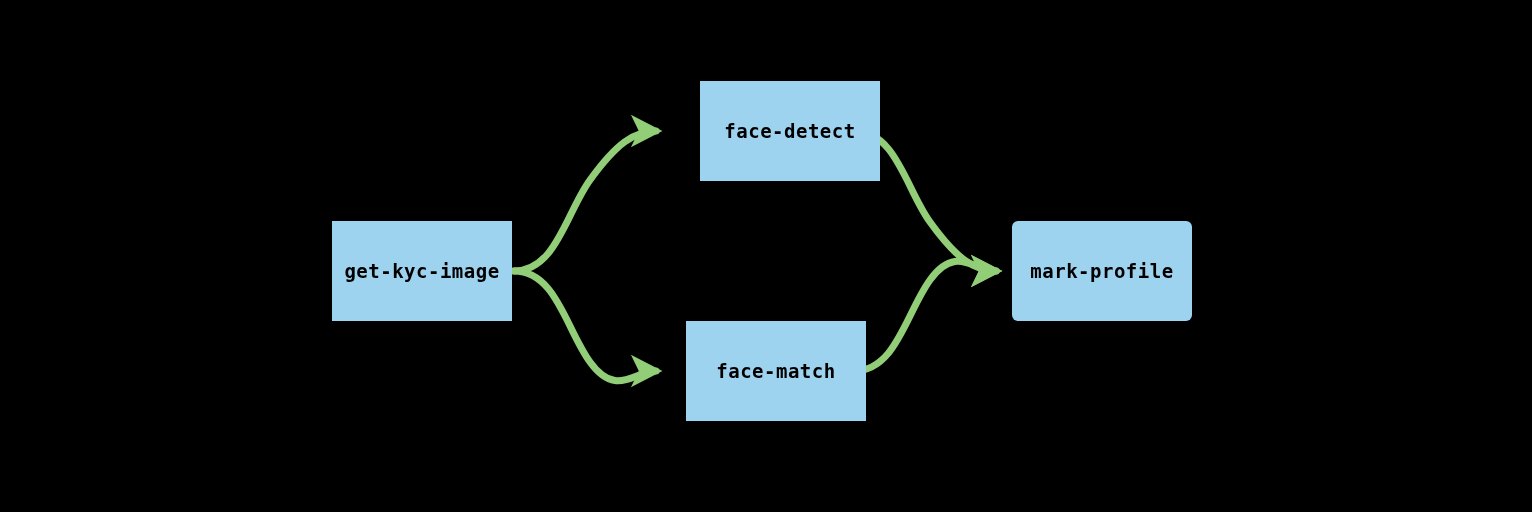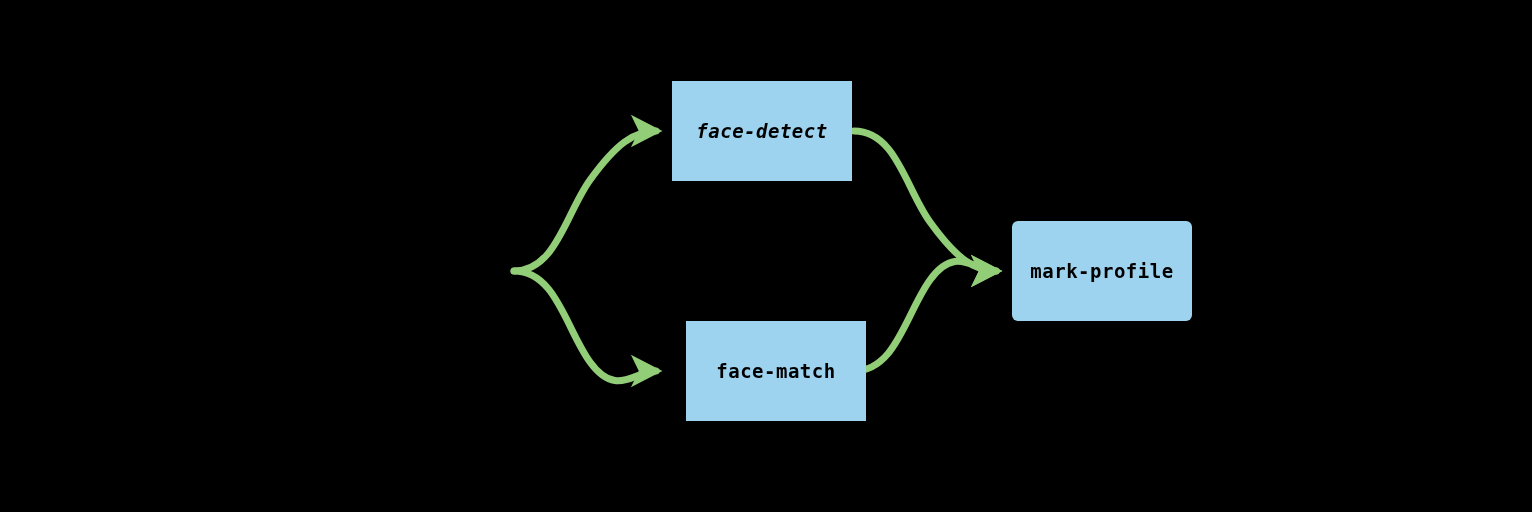--- a/index.html
+++ b/index.html
@@ -63,22 +63,25 @@
     </defs>
 
     <g fill="none" stroke="#92cd77" stroke-width="7" stroke-linecap="round" stroke-linejoin="round" marker-end="url(#arrow-green)">
       <path d="M 514,271 C 556,271 566,213 590,180 C 616,144 634,131 656,131"></path>
       <path d="M 514,271 C 556,271 566,329 590,362 C 616,398 634,371 656,371"></path>
       <path d="M 854,131 C 896,131 906,189 930,222 C 956,258 974,271 996,271"></path>
       <path d="M 854,371 C 896,371 906,313 930,280 C 956,244 974,271 996,271"></path>
     </g>
   </svg>
 
+  <div class="node-box" style="left:332px; top:221px; width:180px; height:100px;">
+    <span class="node-label">get-kyc-image</span>
+  </div>
 
-  <div class="node-box" style="left:672px; top:81px; width:180px; height:100px;font-style:italic;">
+  <div class="node-box" style="left:700px; top:81px; width:180px; height:100px;">
     <span class="node-label">face-detect</span>
   </div>
 
   <div class="node-box" style="left:672px; top:321px; width:180px; height:100px;margin-left:14px;">
     <span class="node-label">face-match</span>
   </div>
 
   <div class="node-box" style="left:1012px; top:221px; width:180px; height:100px;border-radius:6px;">
     <span class="node-label">mark-profile</span>
   </div>

